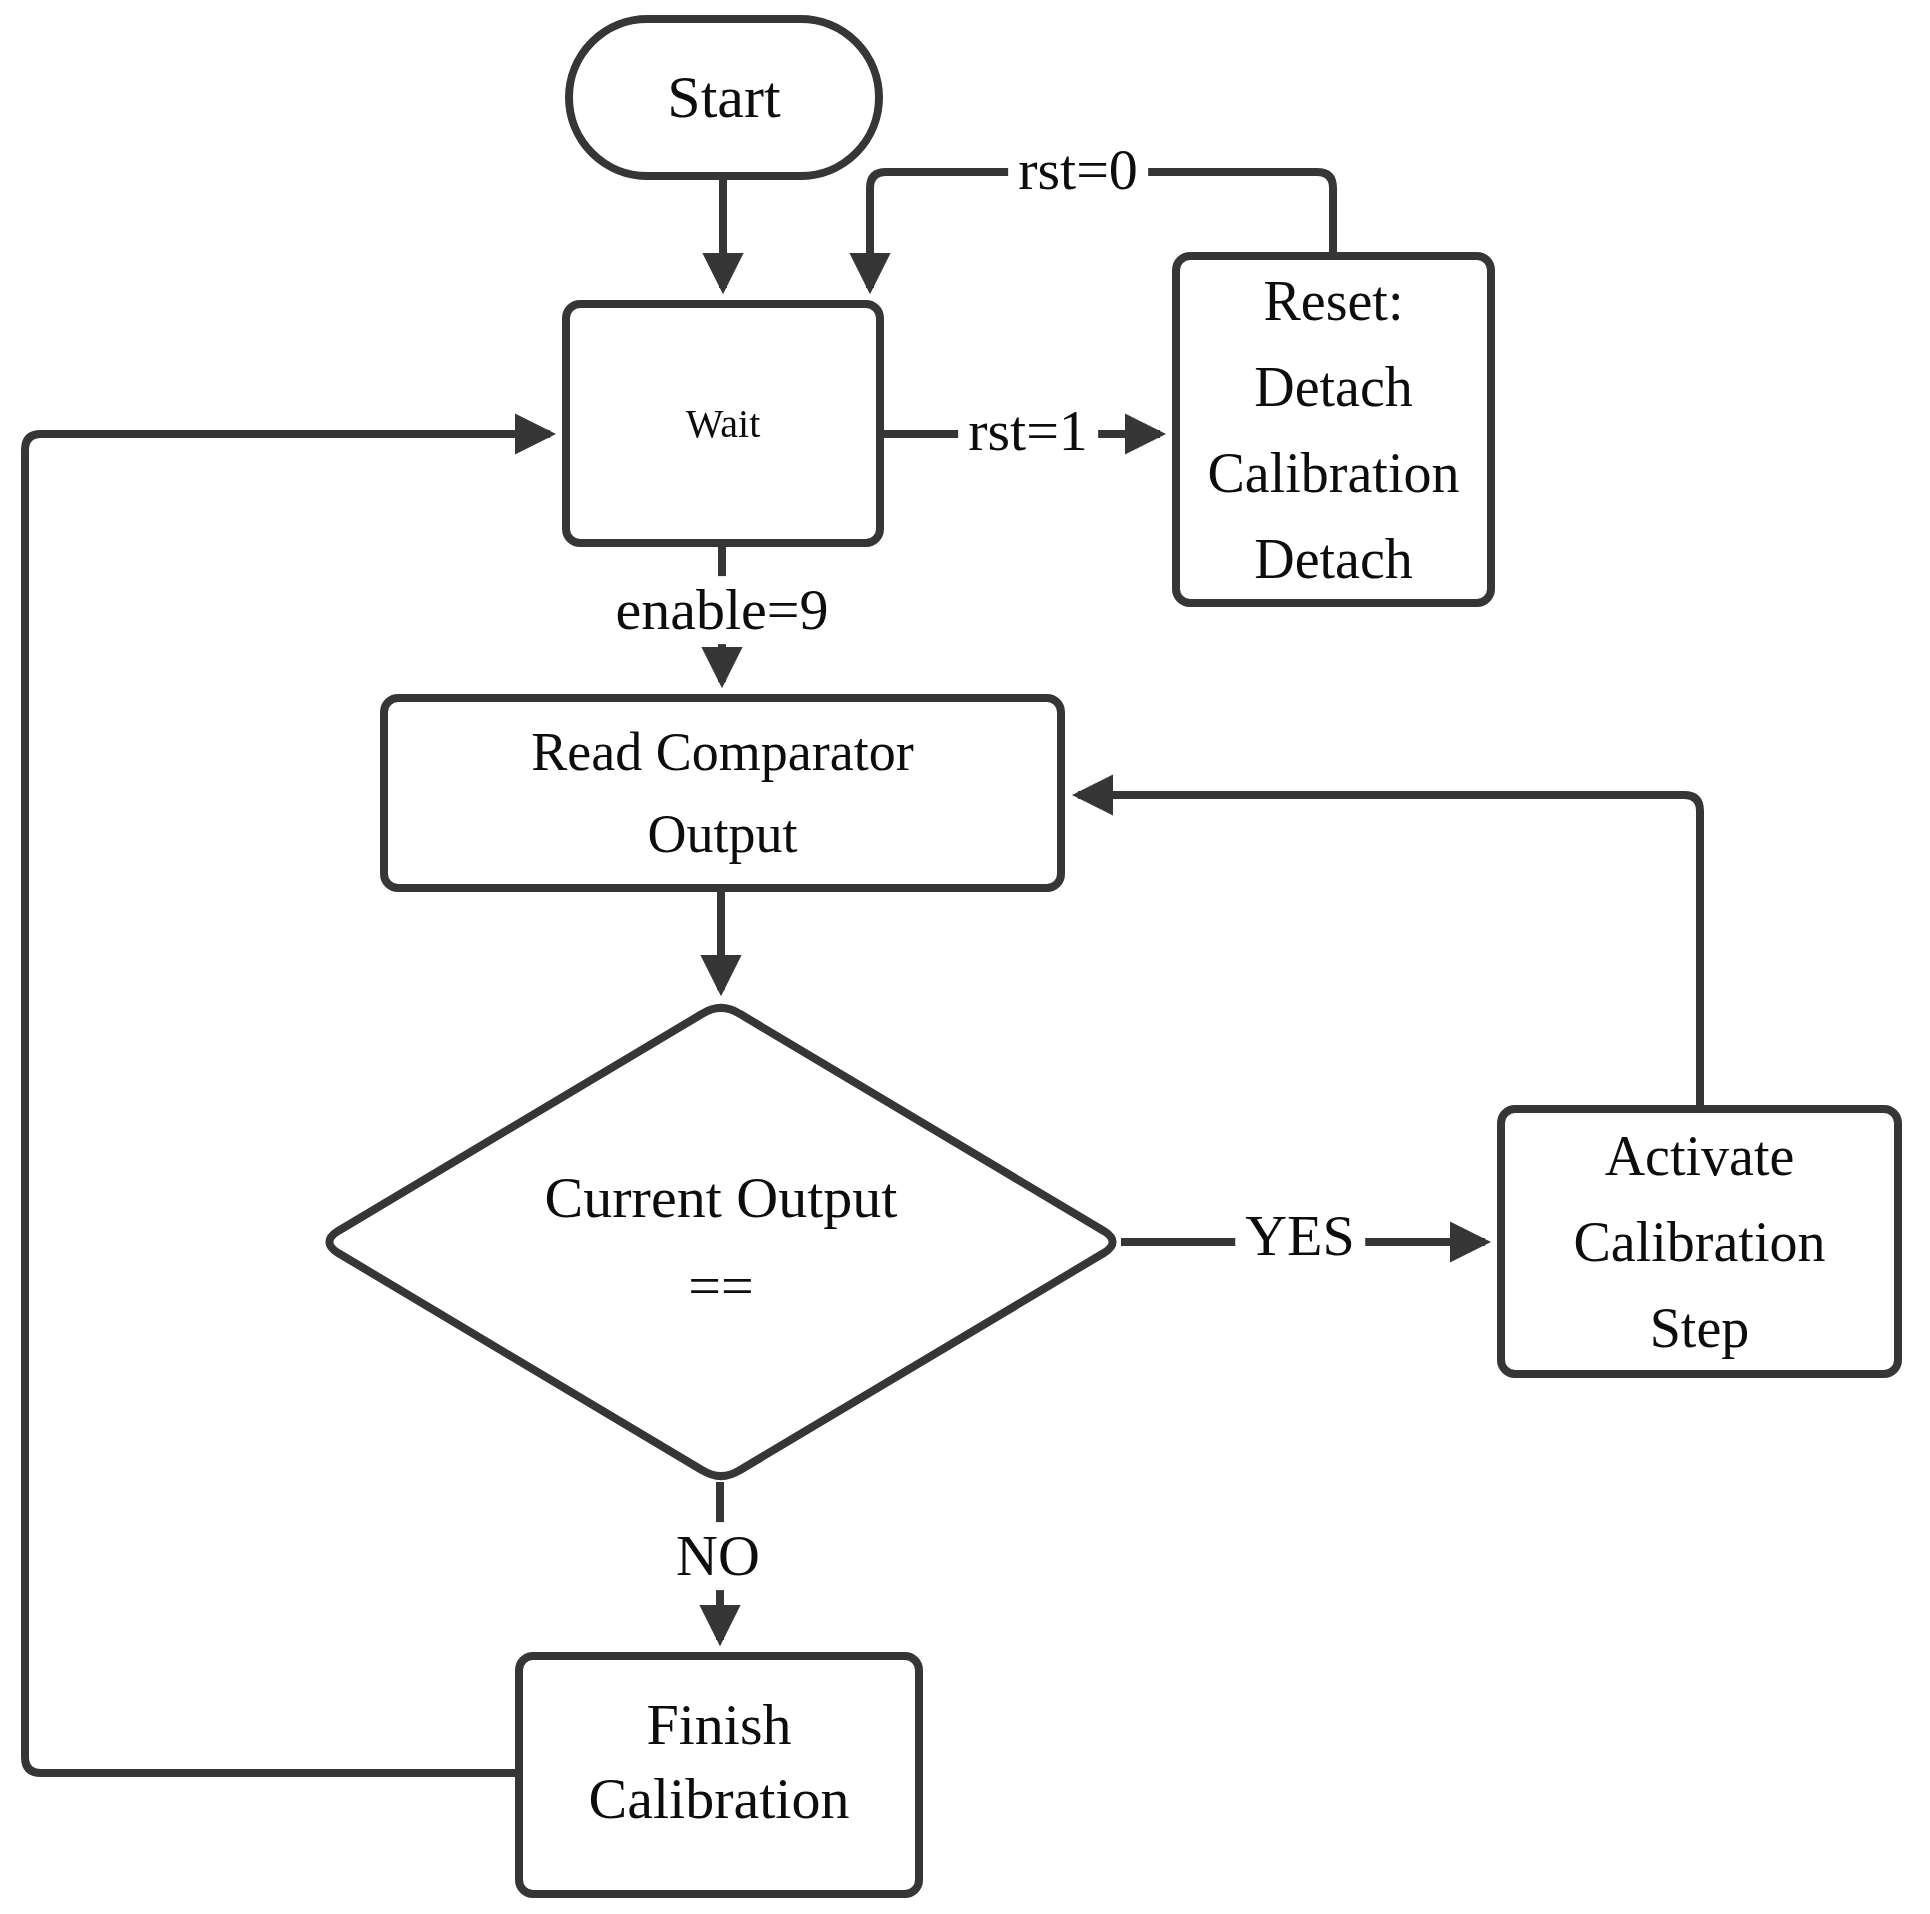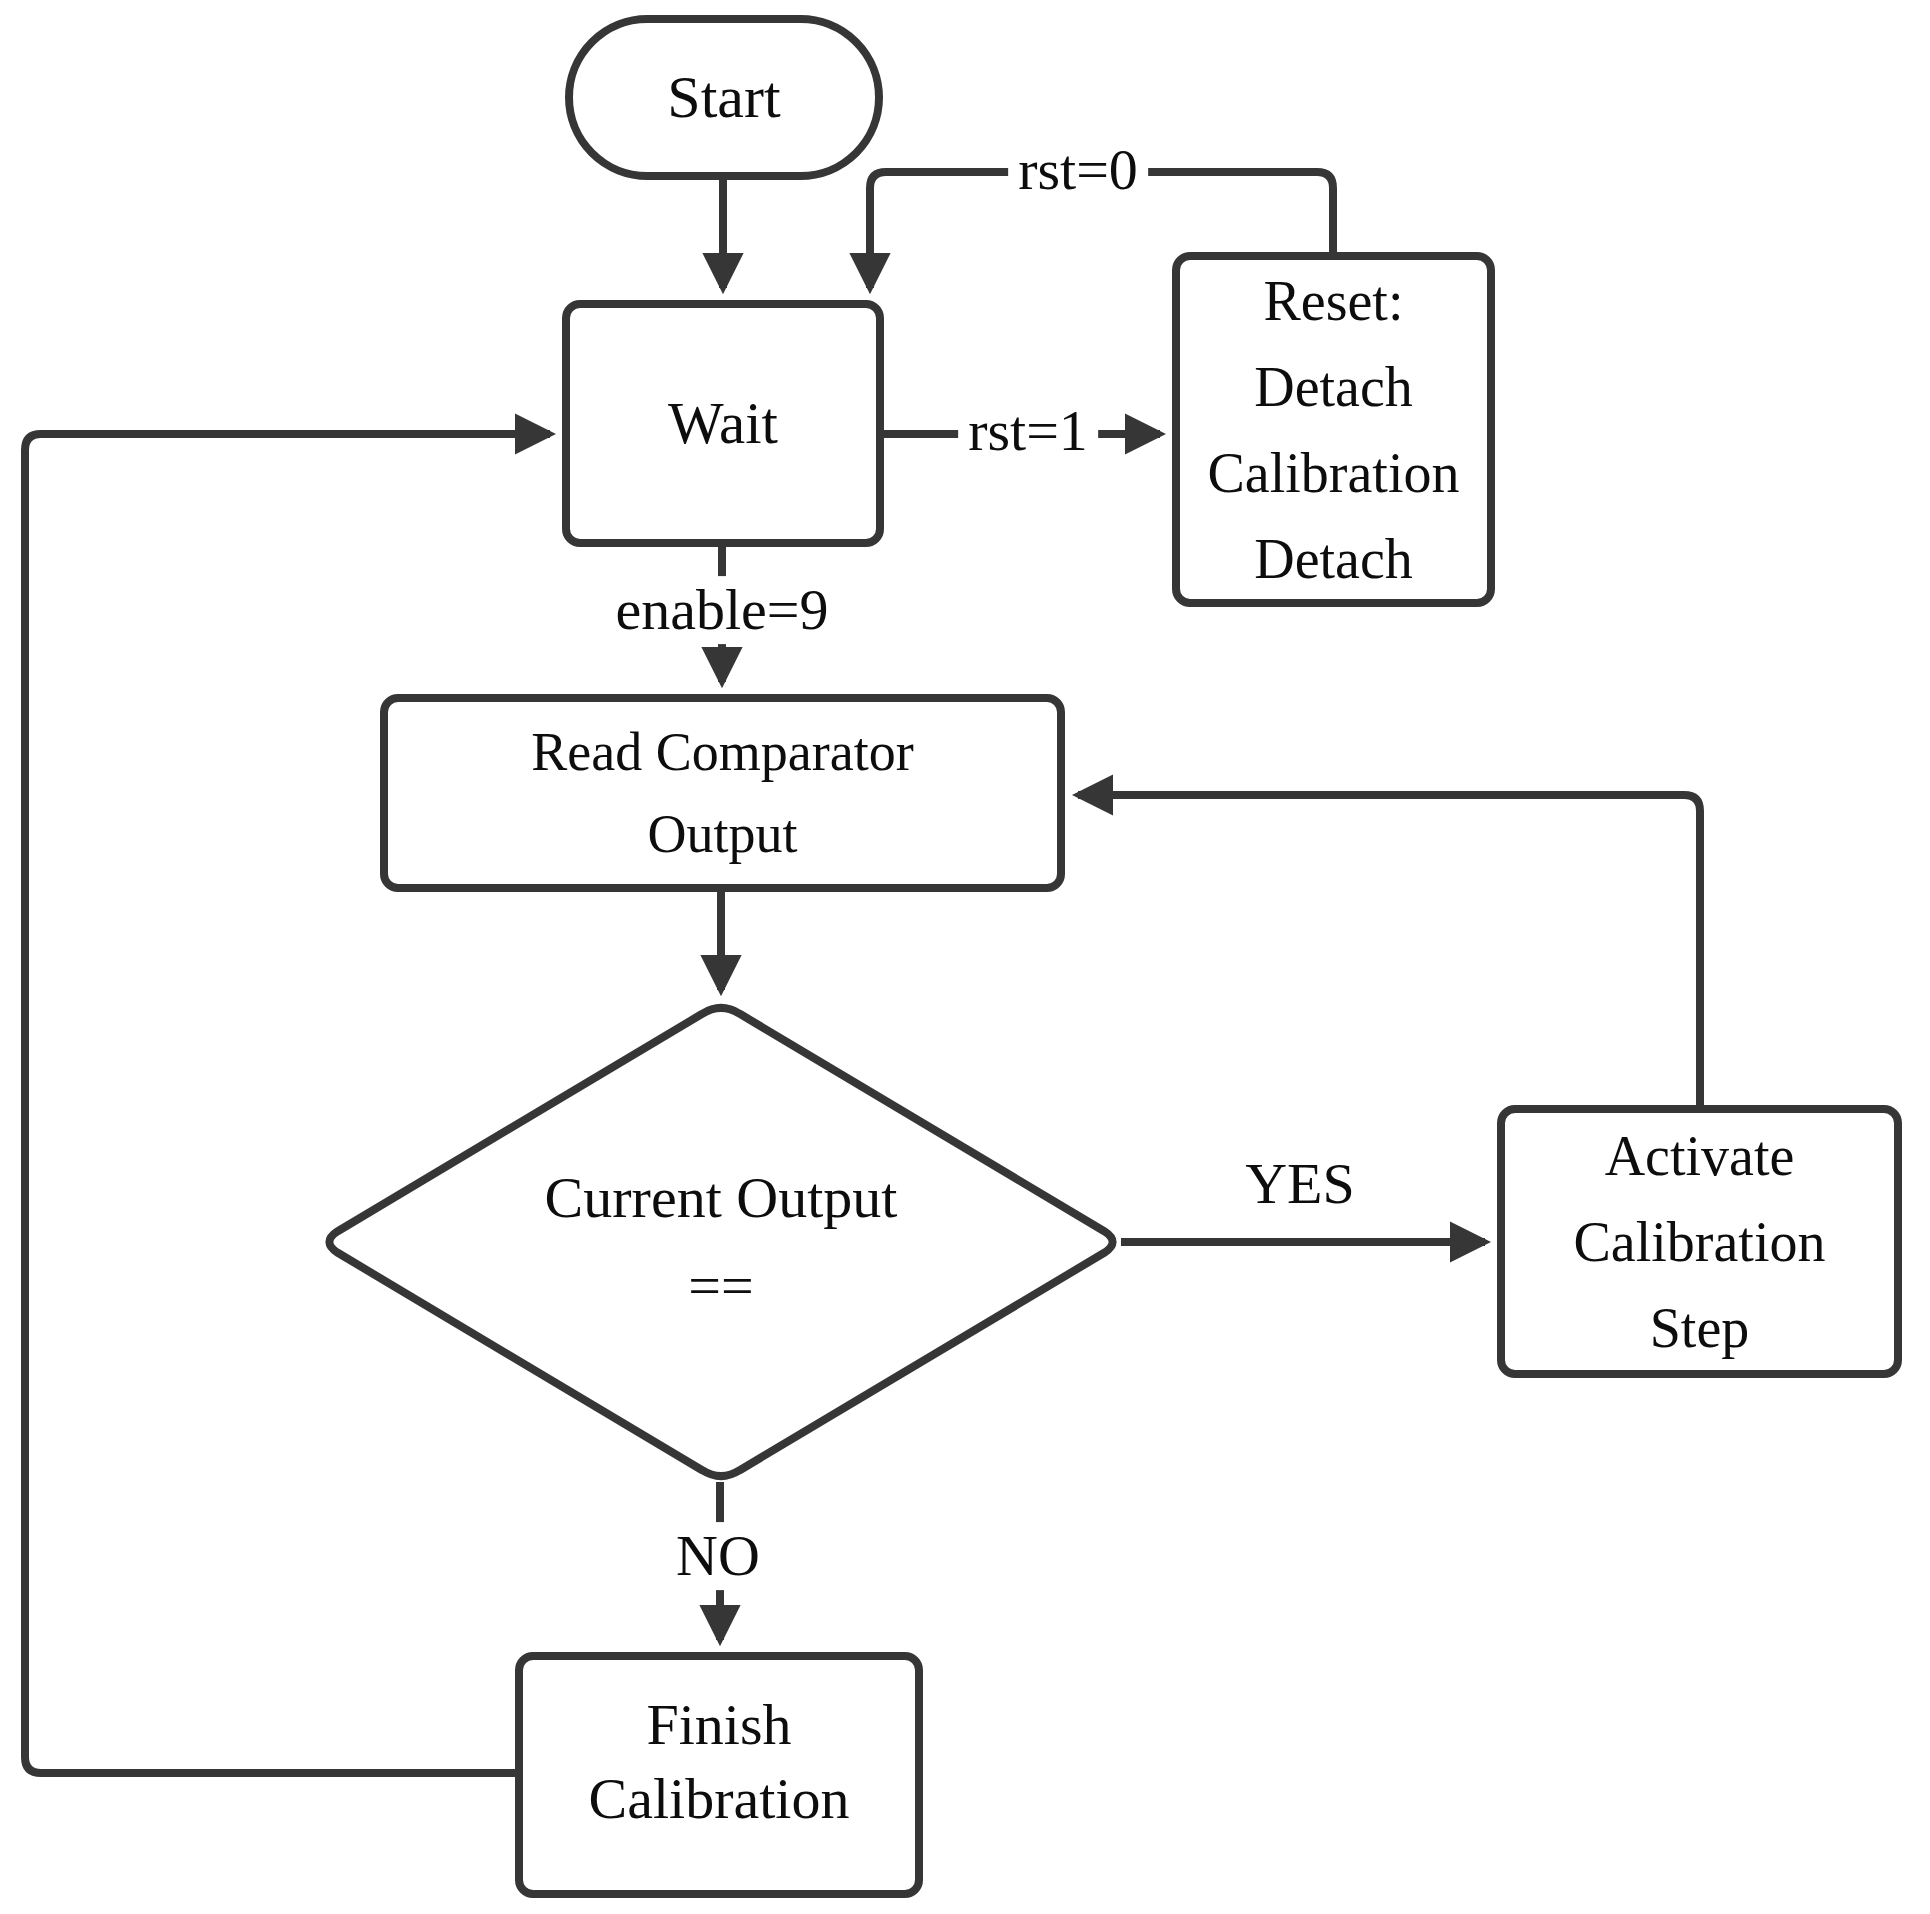--- a/index.html
+++ b/index.html
@@ -54,40 +54,40 @@
     display: flex;
     flex-direction: column;
     align-items: center;
     justify-content: center;
     text-align: center;
     z-index: 2;
     background: transparent;
     border: none;
   }
   .n-start    { left: 565px; top: 15px;   width: 318px; height: 165px; font-size: 60px; }
-  .n-wait     { left: 562px; top: 300px;  width: 322px; height: 247px; font-size: 59px; }
+  .n-wait     { left: 562px; top: 300px;  width: 322px; height: 247px; font-size: 40px; }
   .n-reset    { left: 1172px; top: 252px; width: 323px; height: 355px; font-size: 56px; line-height: 86px; }
   .n-read     { left: 380px; top: 694px;  width: 685px; height: 198px; font-size: 54px; line-height: 82px; }
   .n-decision { left: 321px; top: 1002px; width: 800px; height: 480px; font-size: 58px; line-height: 88px; }
   .n-activate { left: 1497px; top: 1105px; width: 405px; height: 273px; font-size: 56px; line-height: 86px; }
   .n-finish   { left: 515px; top: 1652px; width: 408px; height: 246px; font-size: 58px; line-height: 74px; padding-bottom: 26px; }
   .edge-label {
     position: absolute;
     transform: translate(-50%, -50%);
     background: var(--node_fill);
     padding: 2px 10px;
     font-size: 58px;
     z-index: 3;
     white-space: nowrap;
     line-height: 1.1;
   }
   .l-rst0   { left: 1078px; top: 170px; }
   .l-rst1   { left: 1028px; top: 431px; }
   .l-enable { left: 722px;  top: 610px; }
-  .l-yes    { left: 1300px; top: 1184px; }
+  .l-yes    { left: 1300px; top: 1236px; }
   .l-no     { left: 718px;  top: 1556px; }
 </style>
 </head>
 <body>
 
 <div id="canvas">
 
   <svg id="edge-layer" viewBox="0 0 1930 1914" xmlns="http://www.w3.org/2000/svg">
     <defs>
       <marker id="arrow" viewBox="0 0 10 10" refX="8.5" refY="5" markerWidth="5.2" markerHeight="5.2" orient="auto">

